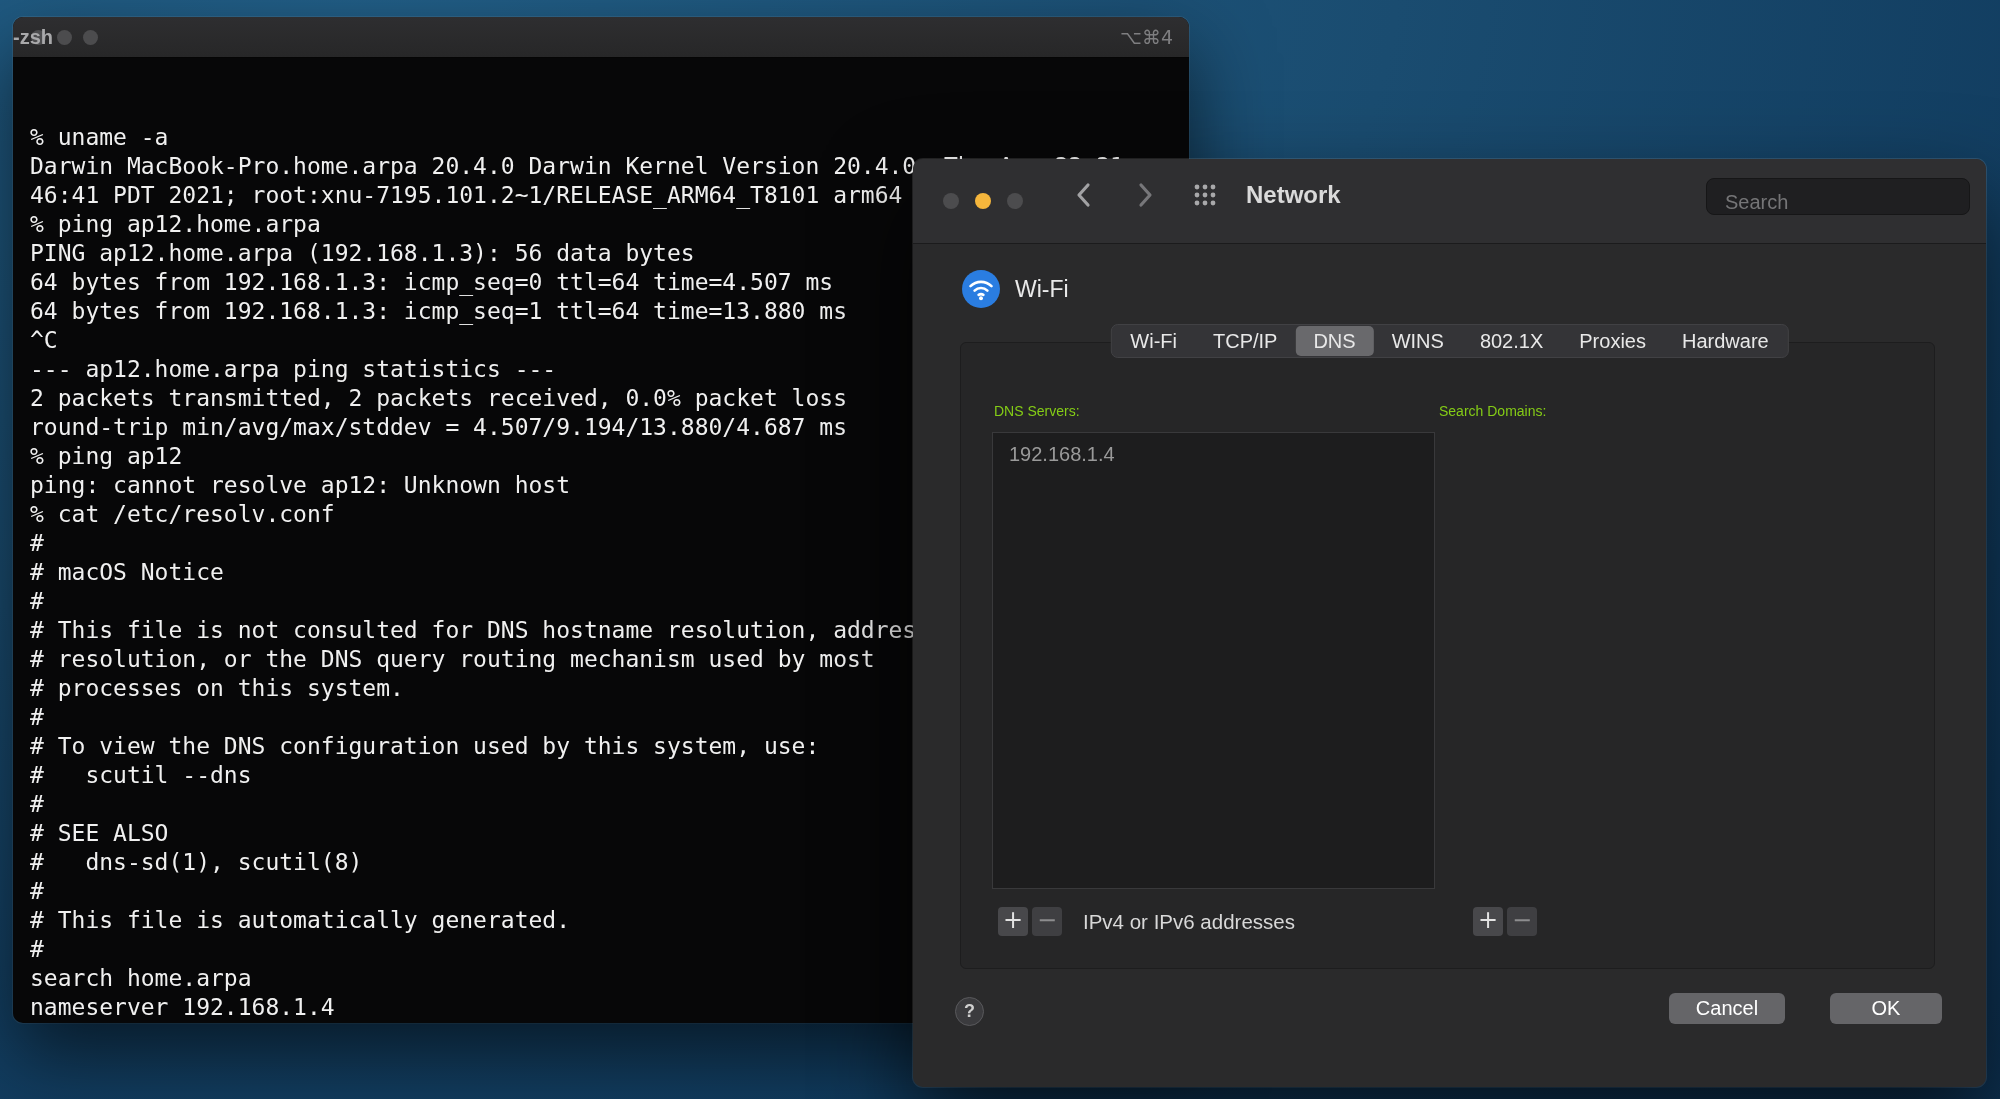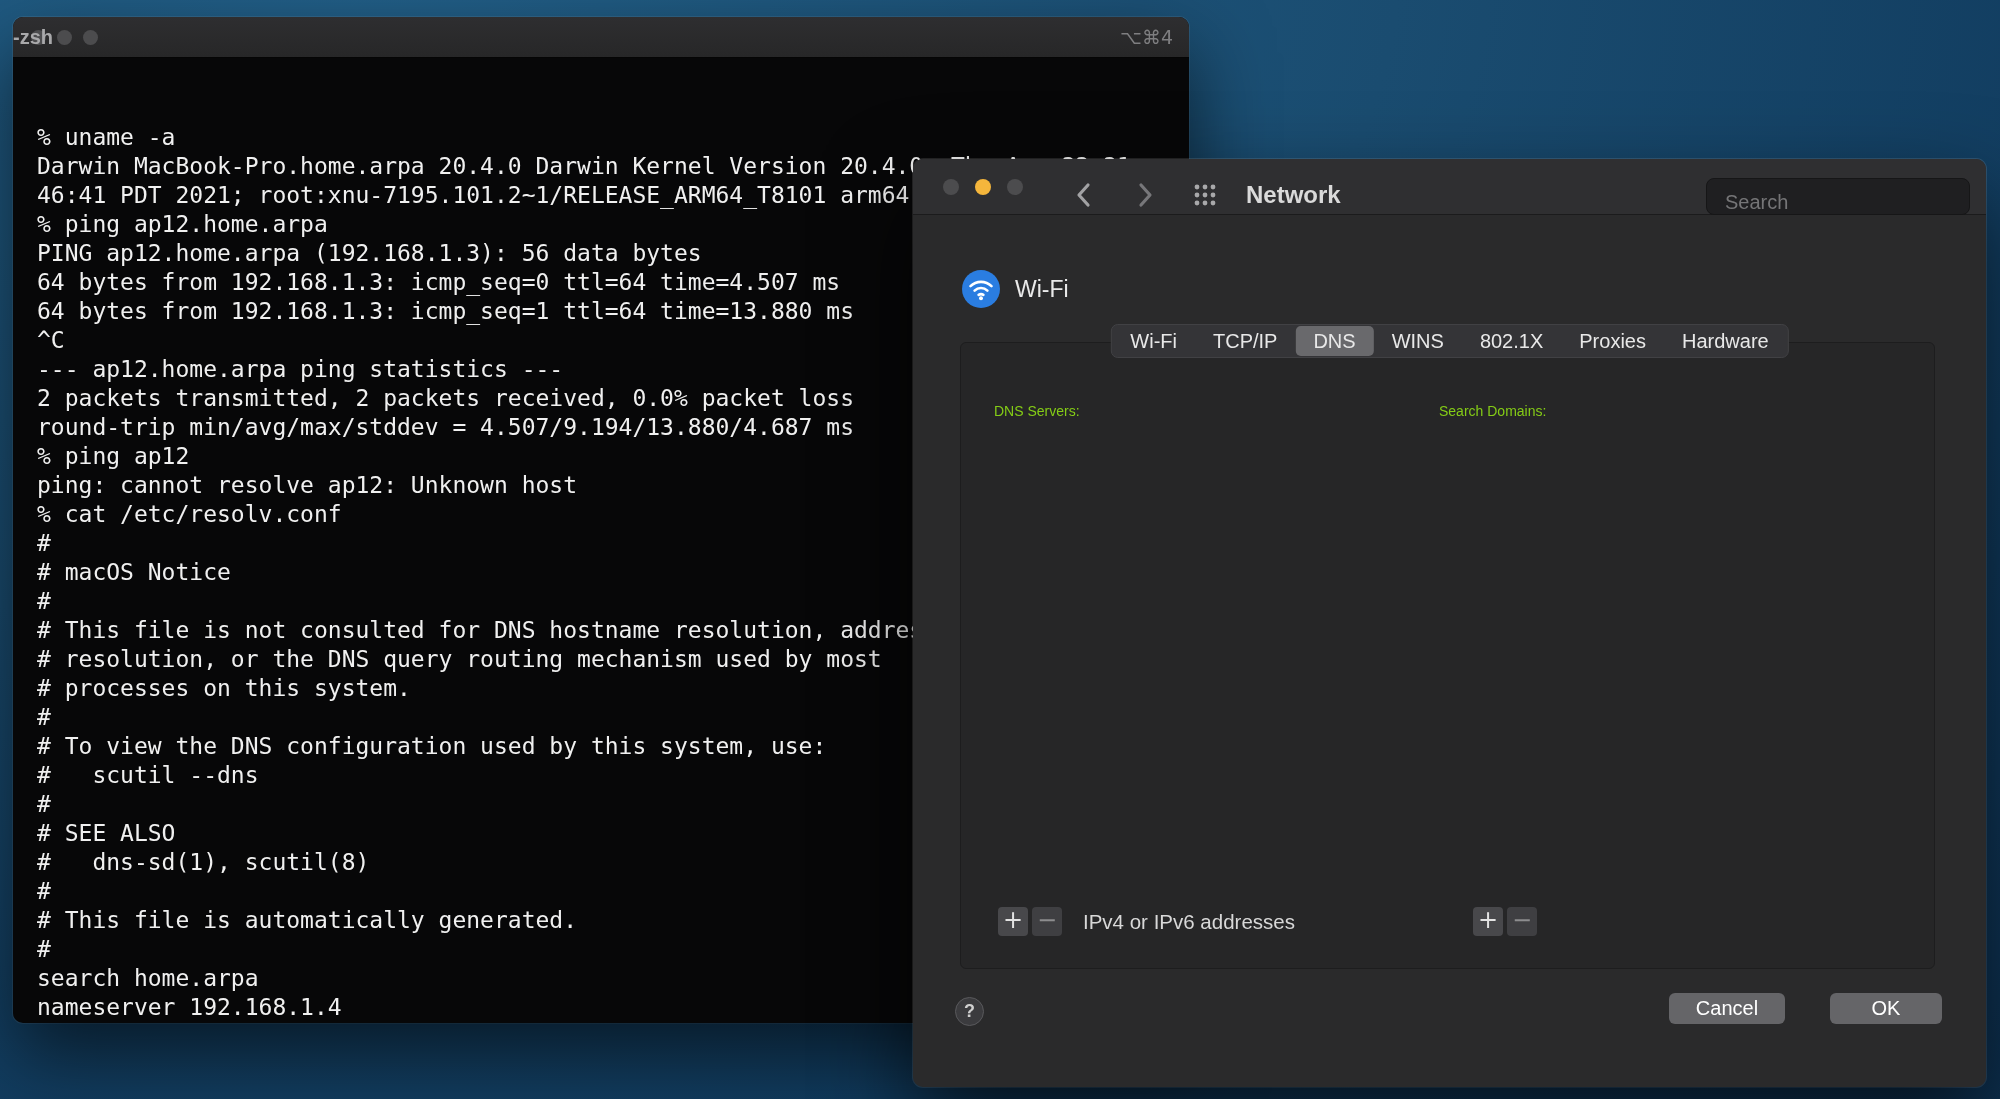--- a/index.html
+++ b/index.html
@@ -20,26 +20,26 @@
   .light { width:15px; height:15px; border-radius:50%; }
   .light.dim { background:#4c4c4e; }
   .light.yellow { background:#f5b63c; }
   .term-title { position:absolute; left:0; right:0; text-align:left; line-height:41px;
     font-size:20px; font-weight:700; color:#a9a9ab; }
   .term-shortcut { position:absolute; right:16px; top:0; line-height:41px; font-size:19px; color:#7e7e80;
     font-family:"DejaVu Sans", sans-serif; }
   .term-body { position:absolute; left:0; right:0; top:41px; bottom:0; padding:7px 0 0 17px;
     font-family:"DejaVu Sans Mono", monospace; font-size:23px; line-height:29px; color:#f0f0f0;
     white-space:pre; overflow:hidden; border-radius:0 0 10px 10px; }
-  .tline { height:29px;margin-left:7px; }
+  .tline { height:29px; }
 
   
   .netwin { left:913px; top:159px; width:1073px; height:928px; background:#2a2a2b;
     box-shadow:0 40px 90px rgba(0,0,0,.65), 0 0 0 1px rgba(255,255,255,.12); z-index:2; color:#ddd; }
-  .toolbar { position:absolute; left:0; top:0; right:0; height:56px; background:#2f2f31;
+  .toolbar { position:absolute; left:0; top:0; right:0; height:85px; background:#2f2f31;
     border-bottom:1px solid #1b1b1c; border-radius:10px 10px 0 0; }
   .toolbar .lights { left:30px; gap:16px; }
   .netwin .light { width:16px; height:16px; }
   .nav-btn { position:absolute; top:21px; width:22px; height:30px; }
   .nav-back { left:160px; }
   .nav-fwd  { left:221px; }
   .grid-btn { position:absolute; left:279px; top:23px; width:26px; height:26px; }
   .tb-title { position:absolute; left:333px; top:0; line-height:72px; font-size:24px; font-weight:600; color:#dadada; }
   .searchfield { position:absolute; left:793px; top:19px; width:264px; height:37px; background:#1f1f21;
     border:1px solid #161617; border-radius:8px; display:flex; align-items:flex-end; padding:0 10px; gap:8px; }
@@ -166,20 +166,23 @@
         <div class="tab selected">DNS</div>
         <div class="tab">WINS</div>
         <div class="tab">802.1X</div>
         <div class="tab">Proxies</div>
         <div class="tab">Hardware</div>
       </div>
 
     <div class="col-label dns-label">DNS Servers:</div>
     <div class="col-label domains-label">Search Domains:</div>
 
+    <div class="listbox dns-box">
+        <div class="row">192.168.1.4</div>
+      </div>
 
     <div class="pm pm-dns">
       <div class="pm-btn">+</div>
       <div class="pm-btn minus">−</div>
     </div>
     <div class="hint">IPv4 or IPv6 addresses</div>
     <div class="pm pm-domains">
       <div class="pm-btn">+</div>
       <div class="pm-btn minus">−</div>
     </div>

